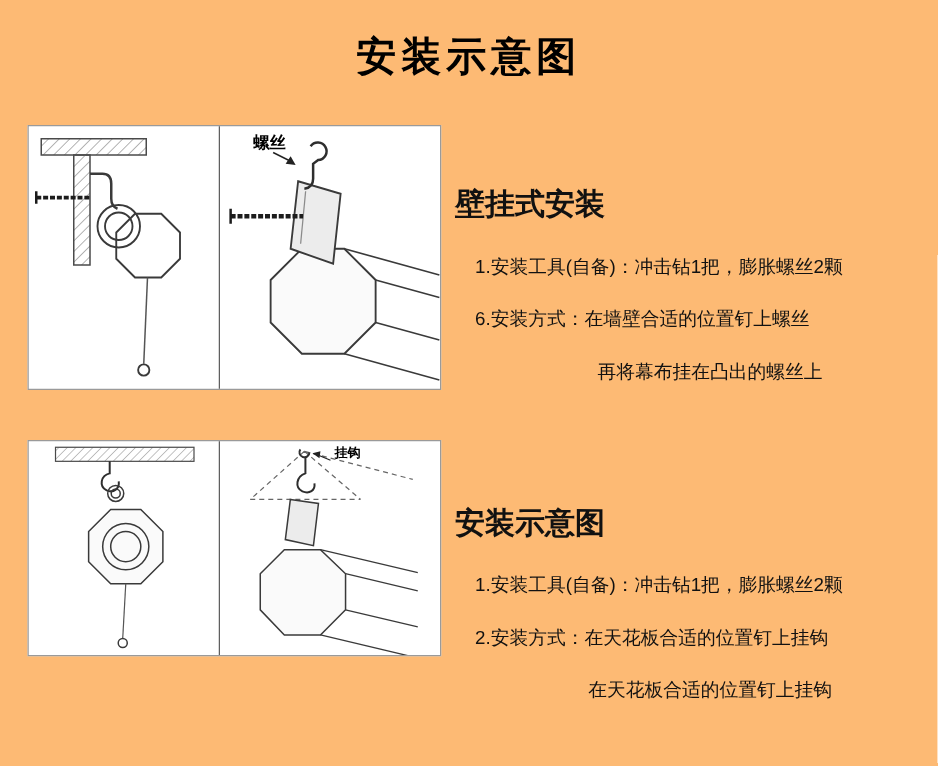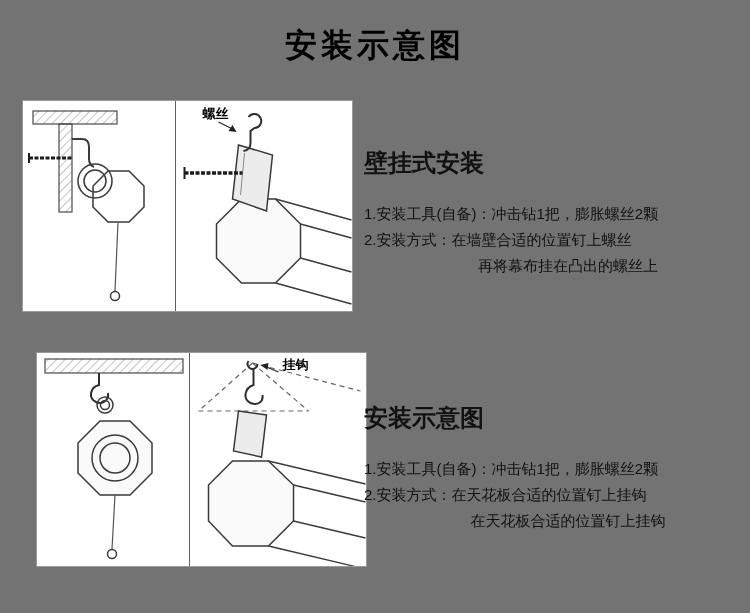--- a/index.html
+++ b/index.html
@@ -1,39 +1,39 @@
 <!DOCTYPE html>
 <html><head>
 <meta charset="utf-8">
 <style>
   html,body{margin:0;padding:0;background:#fff;}
   body{font-family:"Liberation Sans","DejaVu Sans",sans-serif;color:#111;}
-  .page{position:relative;width:750px;height:613px;background:#737373;overflow:hidden;margin:0 auto;}
+  .page{position:relative;width:750px;height:613px;background:#fdba74;overflow:hidden;margin:0 auto;}
 
   .title{
     position:absolute;top:24px;left:0;width:750px;margin:0;
     text-align:center;font-size:32px;font-weight:700;letter-spacing:4px;color:#000;
   }
 
   .diagram-box{
     position:absolute;display:flex;background:#fff;
     border:1px solid #9a9a9a;box-sizing:border-box;
   }
   .box-1{left:22px;top:100px;width:331px;height:212px;}
-  .box-2{left:36px;top:352px;width:331px;height:215px;}
+  .box-2{left:22px;top:352px;width:331px;height:173px;}
   .panel{height:100%;}
   .panel-left{width:153px;border-right:1px solid #5f5f5f;box-sizing:border-box;}
   .panel-right{flex:1;}
   .panel svg{display:block;width:100%;height:100%;}
 
   .text-block{position:absolute;width:380px;white-space:nowrap;}
   .text-1{left:364px;top:147px;}
   .text-2{left:364px;top:402px;}
   .text-block h2{margin:0 0 22px 0;font-size:24px;font-weight:700;color:#111;}
-  .text-block p{margin:0;font-size:15px;line-height:26px;color:#111;}
+  .text-block p{margin:16px;font-size:15px;line-height:26px;color:#111;}
   .text-block p.indent{padding-left:28px;text-align:center;}
 
   .diagram-label{font-size:13px;font-weight:700;fill:#000;}
 </style>
 </head>
 <body>
 
 <div class="page">
 
   <h1 class="title">安装示意图</h1>
@@ -84,21 +84,21 @@
         <text class="diagram-label" x="26" y="17">螺丝</text>
         <line x1="42" y1="21" x2="56" y2="28" stroke="#222" stroke-width="1.2"></line>
         <polygon points="60,31 52,30 56,24" fill="#222"></polygon>
       </svg>
     </div>
   </div>
 
   <div class="text-block text-1">
     <h2>壁挂式安装</h2>
     <p>1.安装工具(自备)：冲击钻1把，膨胀螺丝2颗</p>
-    <p>2.安装方式：在墙壁合适的位置钉上螺丝</p>
+    <p>6.安装方式：在墙壁合适的位置钉上螺丝</p>
     <p class="indent">再将幕布挂在凸出的螺丝上</p>
   </div>
 
   <div class="diagram-box box-2">
     <div class="panel panel-left">
       <svg viewBox="0 0 152 213">
         <defs>
           <pattern id="hatchC" width="6" height="6" patternUnits="userSpaceOnUse" patternTransform="rotate(45)">
             <line x1="0" y1="0" x2="0" y2="6" stroke="#9a9a9a" stroke-width="1.2"></line>
           </pattern>

